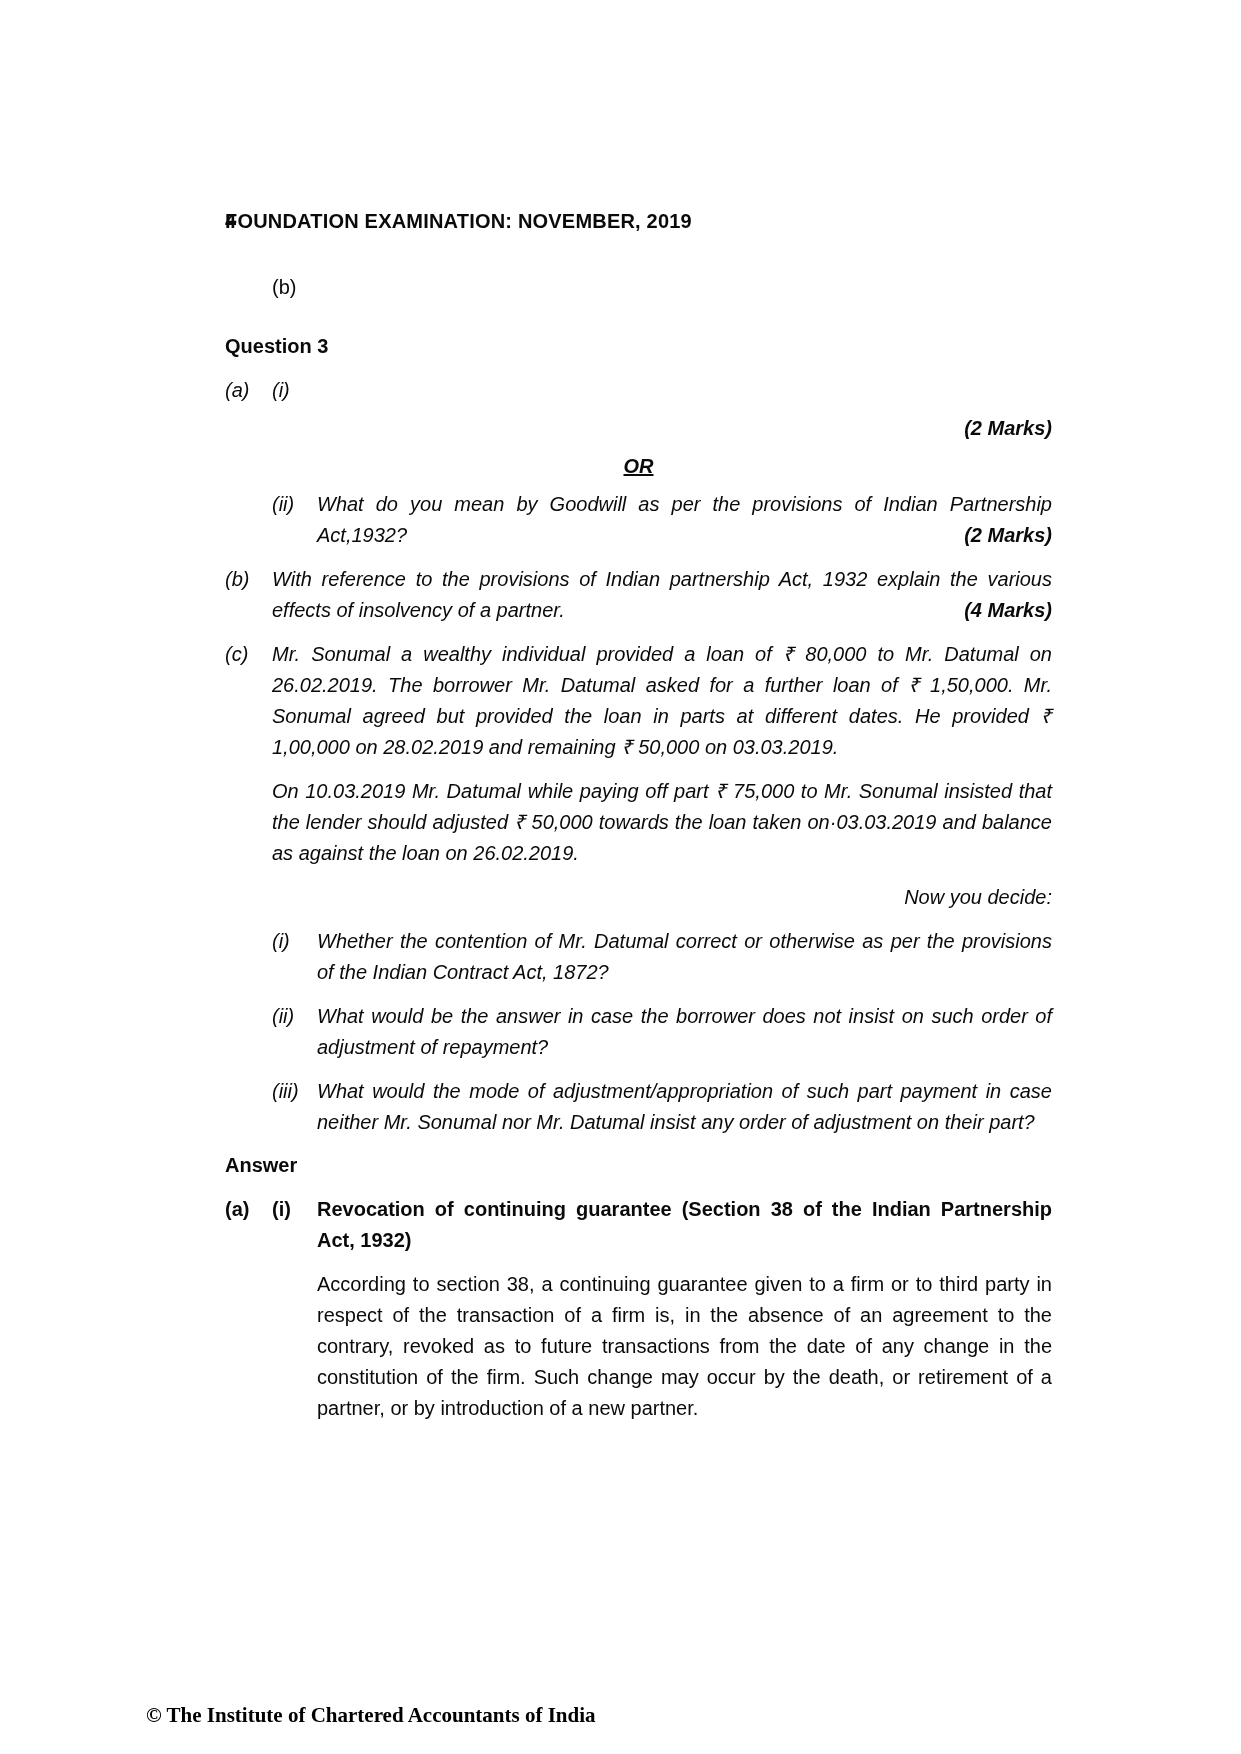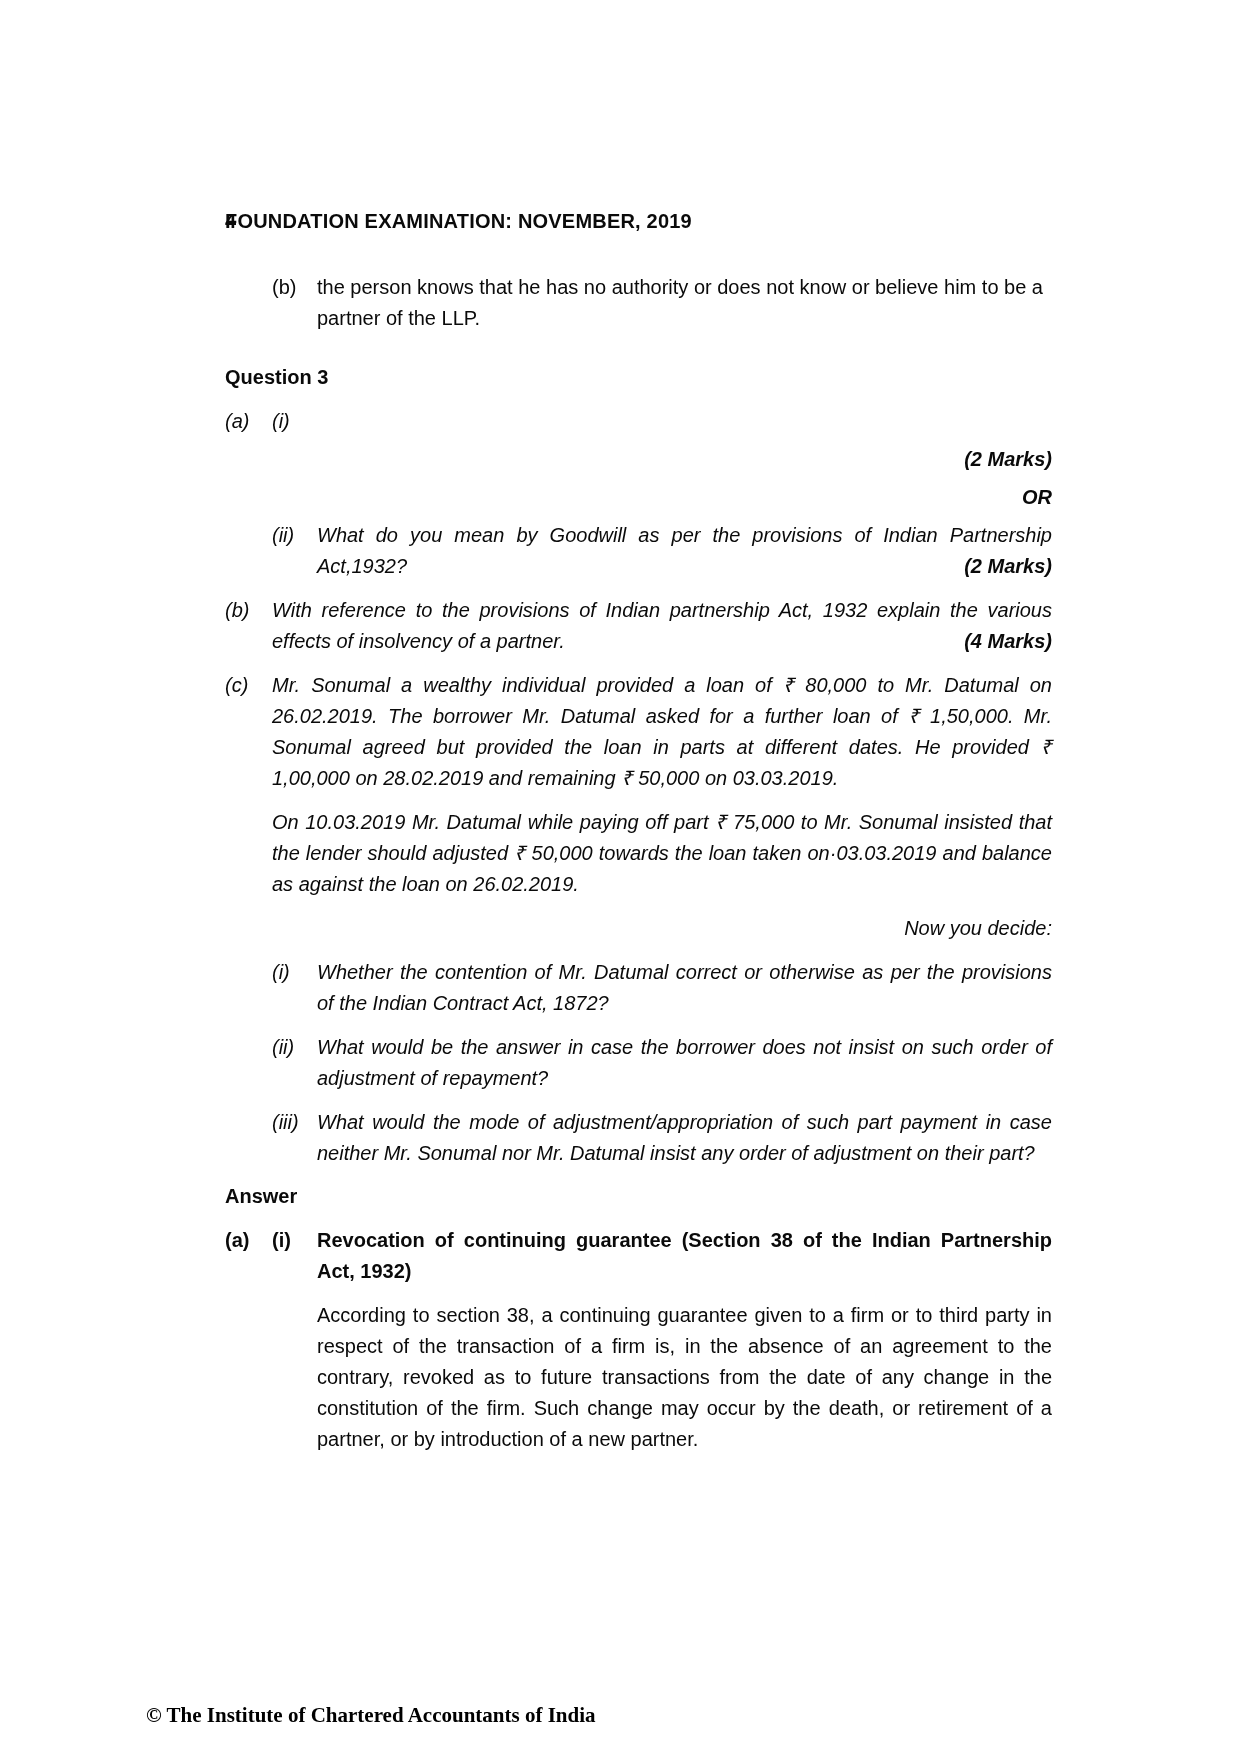--- a/index.html
+++ b/index.html
@@ -46,33 +46,32 @@
 
   <div class="header">
     <span class="pagenum">4</span>
     <span class="htitle">FOUNDATION EXAMINATION: NOVEMBER, 2019</span>
   </div>
 
   <div class="main">
 
     <div class="row mb-lg" style="padding-left:47px;">
       <span class="lbl w2">(b)</span>
-      <div class="txt">the person knows that he has no authority or does not know or believe him to be a partner of the LLP.</div>
     </div>
 
     <div class="h mb-md">Question 3</div>
 
     <div class="row mb-sm">
       <span class="lbl w1 it">(a)</span>
       <span class="lbl w2 it">(i)</span>
     </div>
 
     <div class="marks-line mb-sm">(2 Marks)</div>
 
-    <div class="h it mb-sm" style="text-align:right;">OR</div>
+    <div class="h it mb-sm" style="text-align:center;text-decoration:underline;">OR</div>
 
     <div class="row mb-md" style="padding-left:47px;">
       <span class="lbl w2 it">(ii)</span>
       <div class="txt it jus">
         <span>What do you mean by Goodwill as per the provisions of Indian Partnership Act,1932?</span>
         <span class="marksfloat">(2 Marks)</span>
       </div>
     </div>
 
     <div class="row mb-md">

